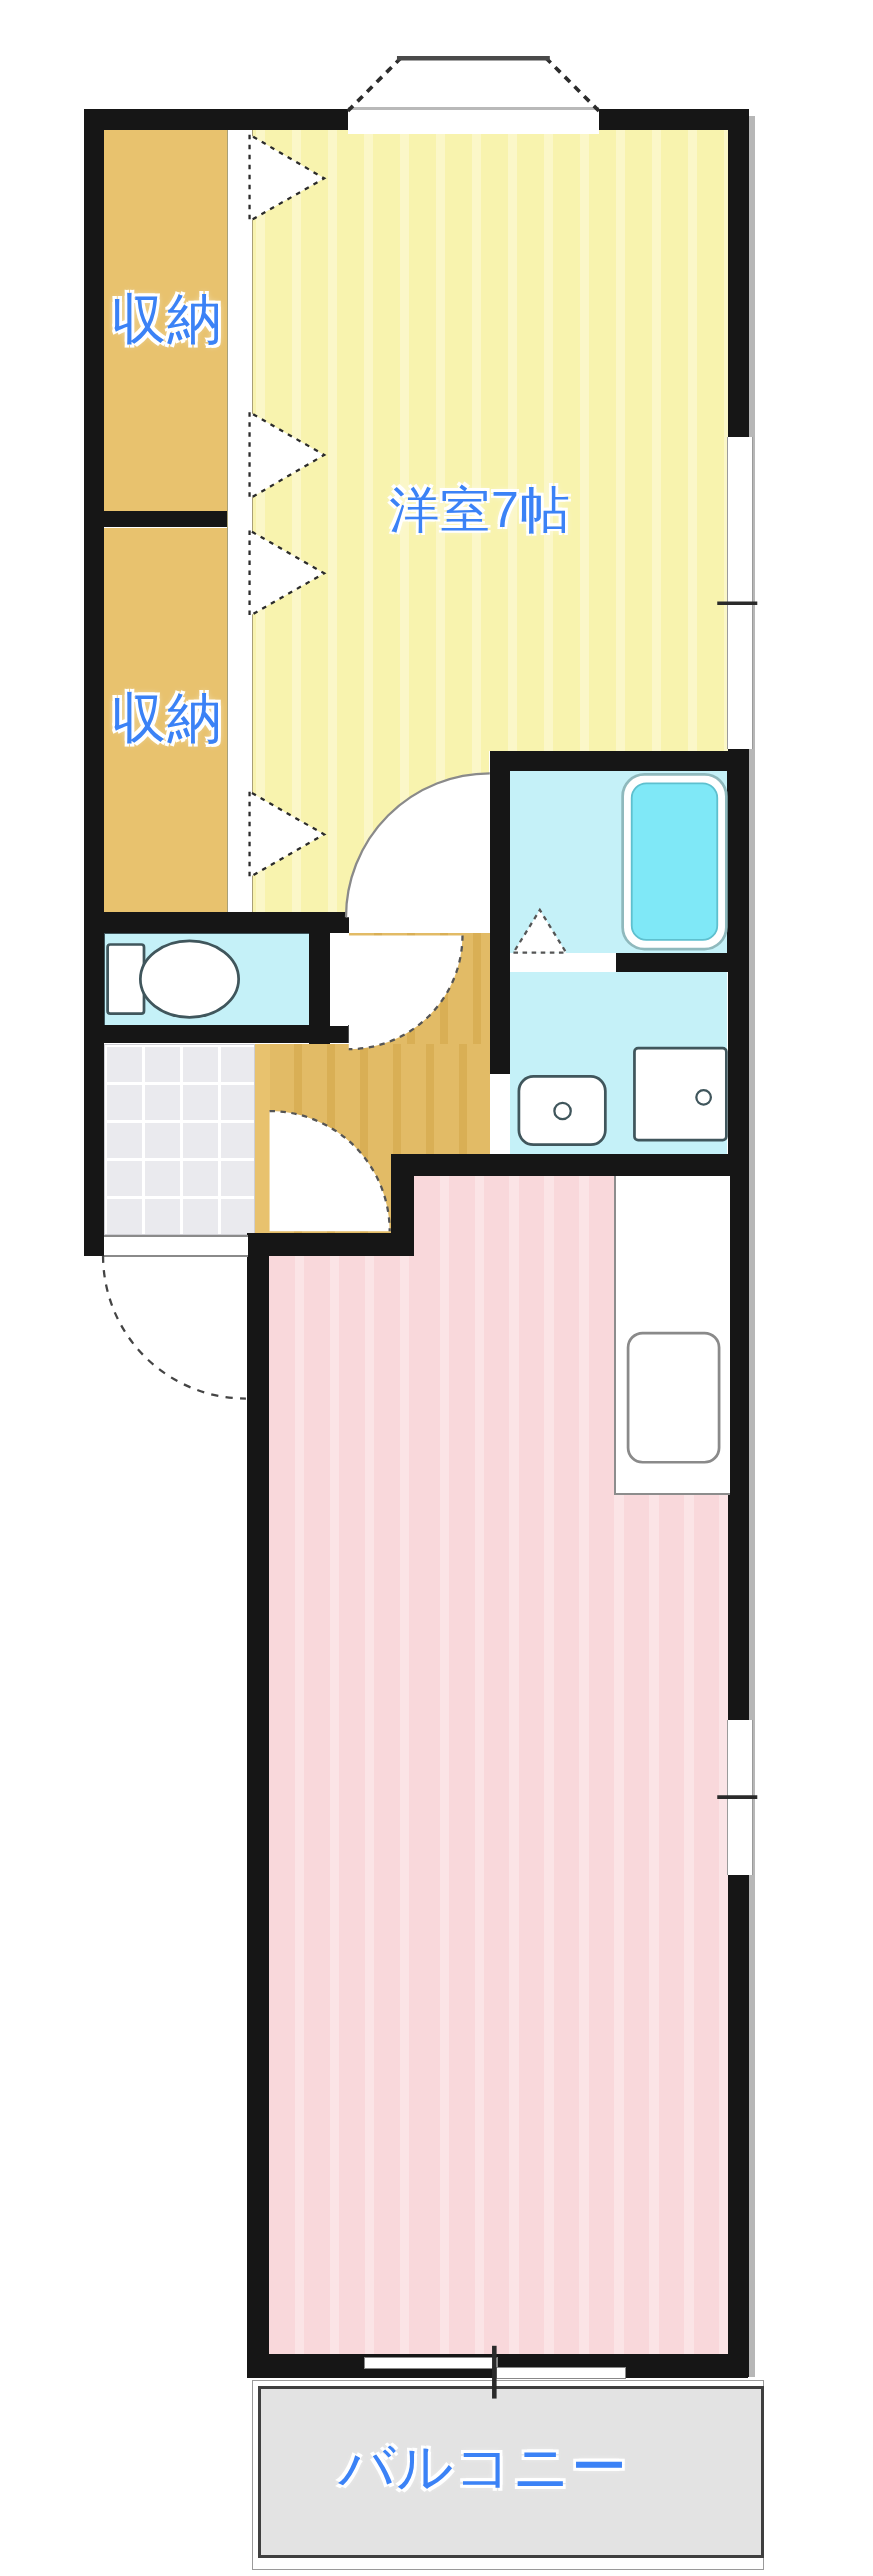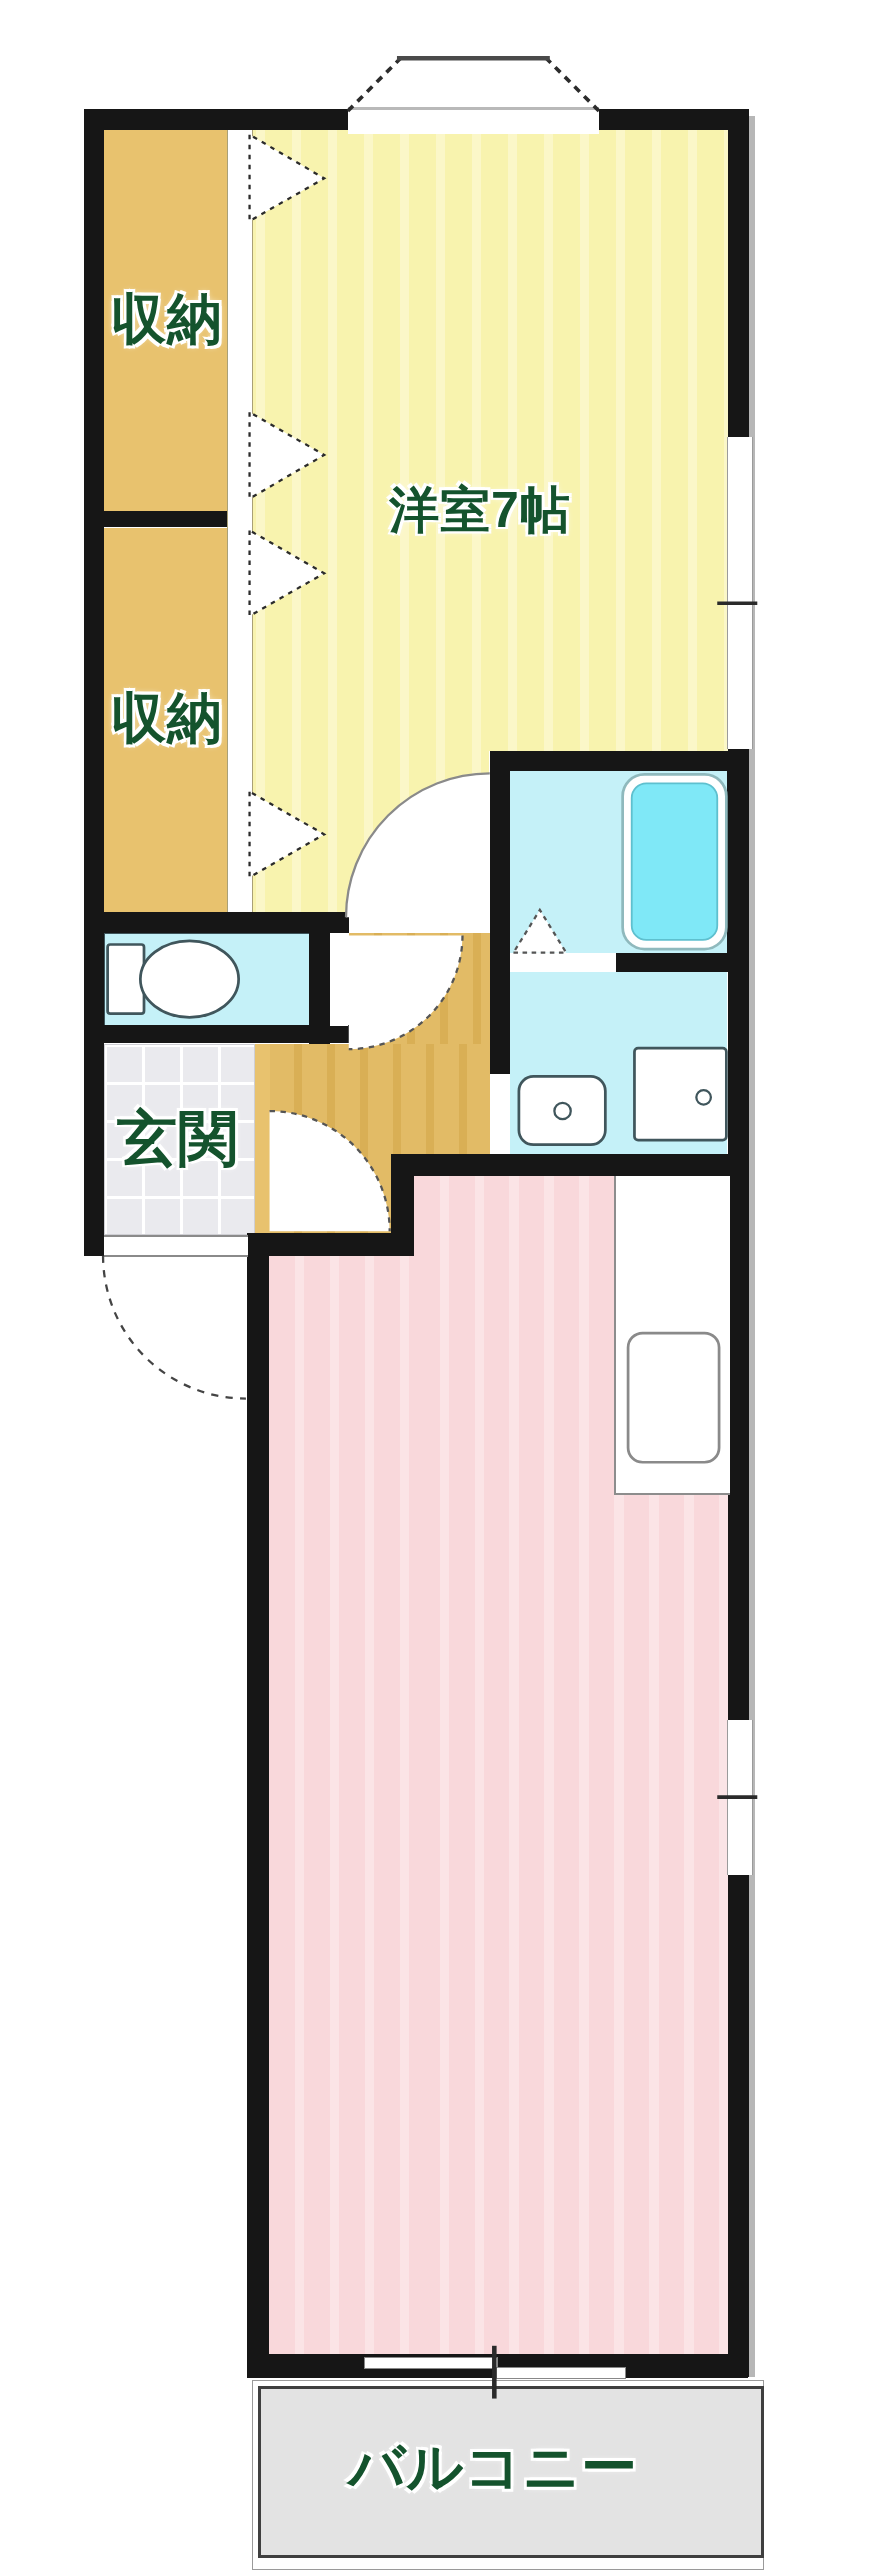--- a/index.html
+++ b/index.html
@@ -21,21 +21,21 @@
     background-color:#EAEAEE;
     background-image:linear-gradient(#ffffff 2.7px,transparent 2.7px),
                      linear-gradient(90deg,#ffffff 2.7px,transparent 2.7px);
     background-size:38px 38px;
   }
   .white{background:#ffffff;}
   .vtrack{background:#ffffff;border-left:1.8px solid #a9a077;border-right:1.8px solid #a9a077;}
   .window{background:#ffffff;border-left:1.8px solid #9b9b9b;border-right:1.8px solid #9b9b9b;}
   .label{
     position:absolute;transform:translate(-50%,-50%);
-    color:#14532d;font-weight:bold;white-space:nowrap;letter-spacing:0.9px;
+    color:#3b82f6;font-weight:normal;white-space:nowrap;letter-spacing:0.9px;
     text-shadow:-2.7px -2.7px 0 #fff,2.7px -2.7px 0 #fff,-2.7px 2.7px 0 #fff,2.7px 2.7px 0 #fff,0 0 7.3px #fff;
     text-align:center;
   }
   svg.overlay{position:absolute;left:0;top:0;}
 </style>
 </head>
 <body>
 
 <div class="canvas">
 
@@ -146,17 +146,16 @@
     <g stroke="#2a2a2a">
       <line x1="788" y1="663" x2="832" y2="663" stroke-width="4"></line>
       <line x1="788" y1="1975" x2="832" y2="1975" stroke-width="4"></line>
       <line x1="543" y1="2578" x2="543" y2="2636" stroke-width="5"></line>
     </g>
   </svg>
 
   <div class="label z-label" style="left:167px;top:320px;font-size:55px;">収納</div>
   <div class="label z-label" style="left:480px;top:510px;font-size:50px;">洋室7帖</div>
   <div class="label z-label" style="left:167px;top:719px;font-size:55px;">収納</div>
-  <div class="label z-label" style="left:178px;top:1139px;font-size:60px;">玄関</div>
-  <div class="label z-label" style="left:493px;top:2468px;font-size:56px;">バルコニー</div>
+  <div class="label z-label" style="left:483px;top:2468px;font-size:56px;">バルコニー</div>
 
 </div>
 
 
 </body></html>

